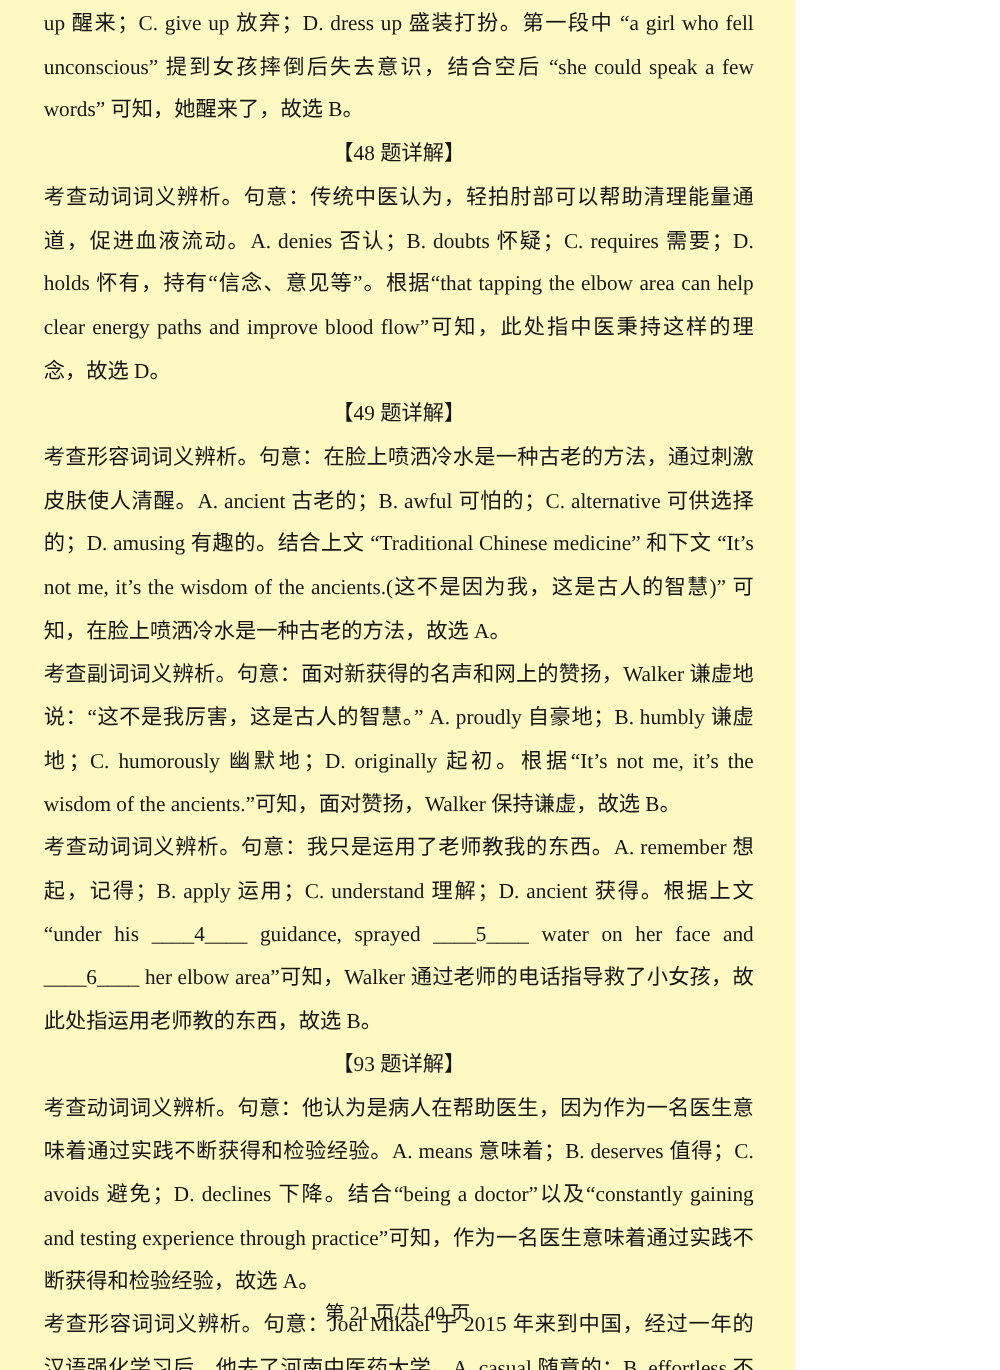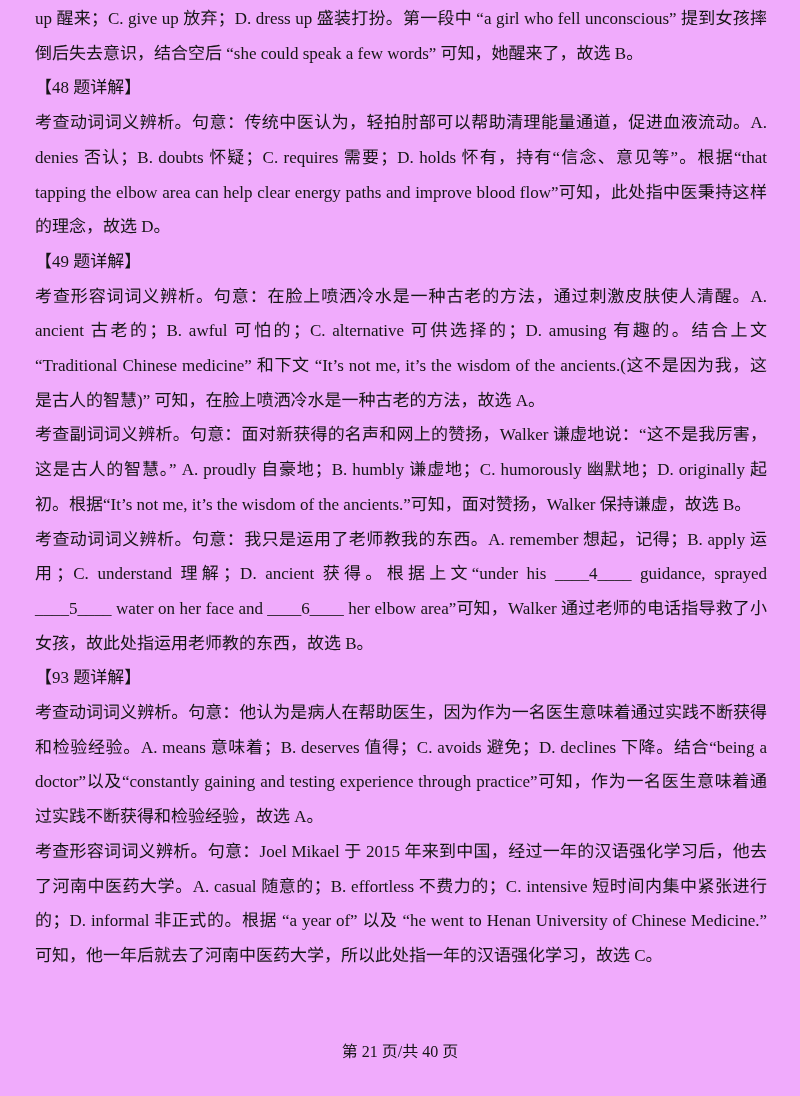--- a/index.html
+++ b/index.html
@@ -8,42 +8,42 @@
     background: #ffffff;
   }
   body {
     width: 800px;
     height: 1096px;
     font-family: "Liberation Serif", "DejaVu Serif", serif;
     color: #151515;
   }
   .page {
     position: relative;
-    width: 800px;
+    width: 636px;
     height: 1096px;
-    background: #f0abfc;
+    background: #fef9c3;
     overflow: hidden;
   }
   .content {
     position: absolute;
     top: 2px;
     left: 35px;
     right: 33px;
     font-size: 17px;
     line-height: 34.7px;
     text-align: justify;
     text-justify: inter-ideograph;
     word-break: break-word;
   }
   .content p {
     margin: 0;
     padding: 0;
   }
   .content p.heading {
-    text-align: left;
+    text-align: center;
   }
   .footer {
     position: absolute;
     left: 0;
     right: 0;
     top: 1040px;
     text-align: center;
     font-size: 16px;
     line-height: 24px;
     color: #151515;

